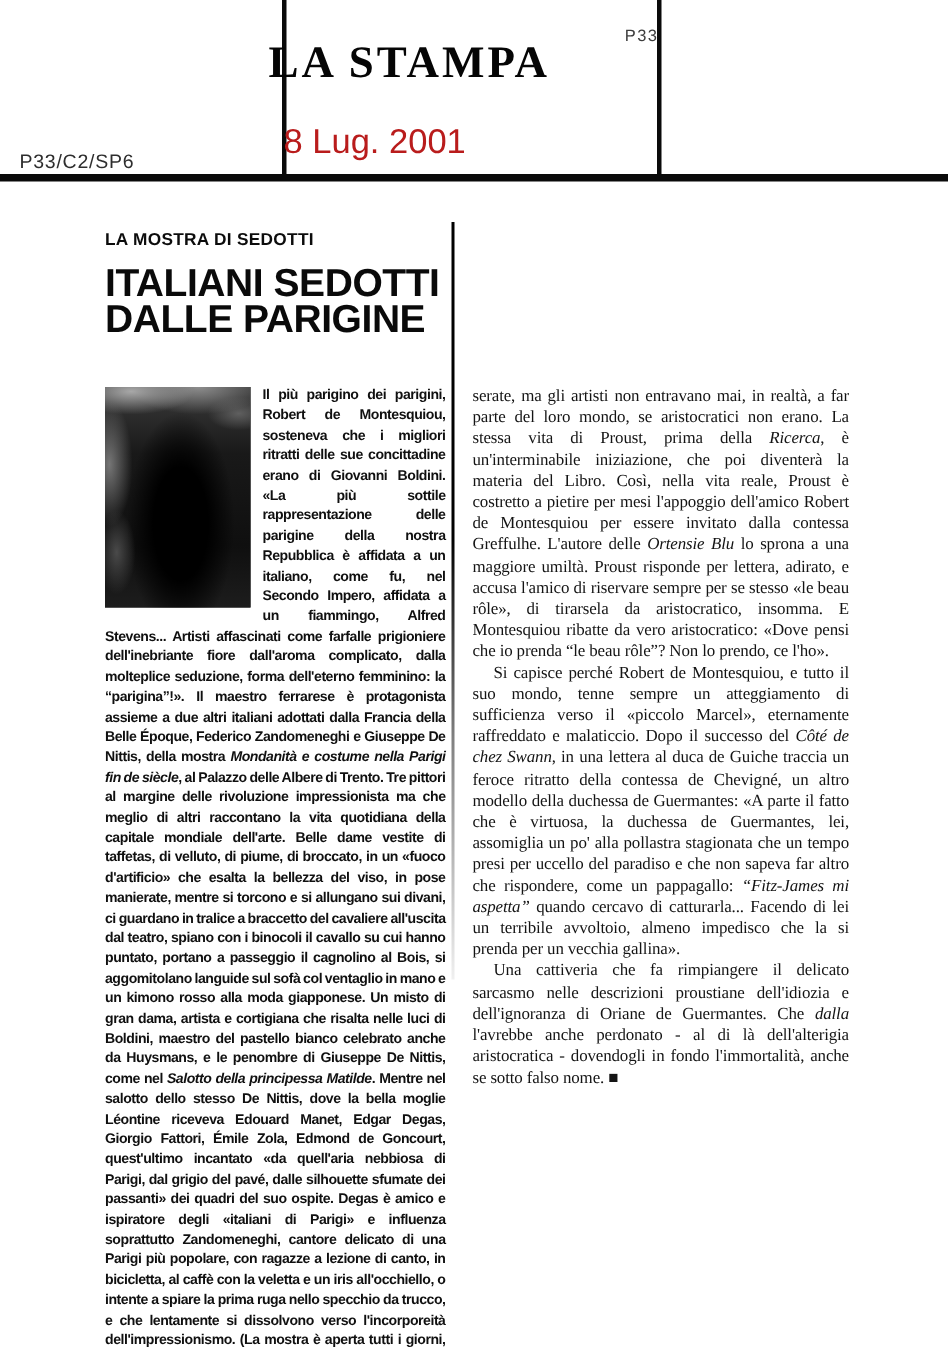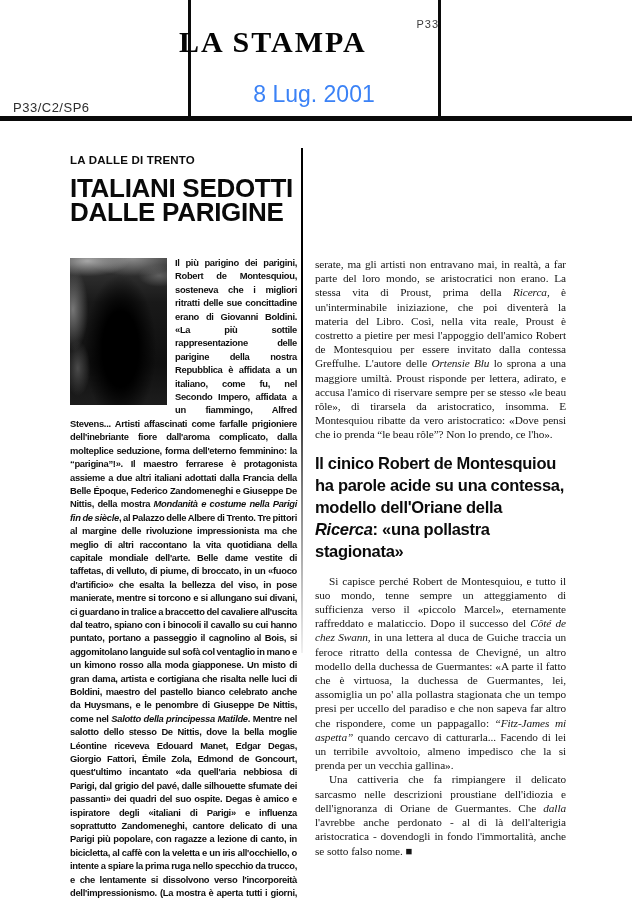--- a/index.html
+++ b/index.html
@@ -18,22 +18,22 @@
   .hdr-p33 {
     left:189px; top:18px; width:250px; text-align:right;
     font-size:11px; letter-spacing:1px; color:#3d3d3d;
   }
   .masthead {
     left:179px; top:25px; width:270px; text-align:left;
     font-family:"Liberation Serif", serif; font-weight:bold;
     font-size:30px; letter-spacing:2px; color:#050505;
   }
   .hdr-date {
-    left:189px; top:81px; width:250px; text-align:center;
-    font-size:23px; color:#3b82f6;
+    left:189px; top:81px; width:250px; text-align:left;
+    font-size:23px; color:#b91c1c;
   }
   .hdr-code { left:13px; top:100px; font-size:13px; letter-spacing:0.5px; color:#2e2e2e; }
 
   
   .kicker { left:70px; top:154px; font-size:11.5px; font-weight:bold; letter-spacing:0.2px; color:#0c0c0c; }
   .headline { left:70px; top:176px; font-size:26px; font-weight:bold; line-height:24px; letter-spacing:-0.3px; color:#0a0a0a; }
   .headline span { display:block; }
 
   .col-divider {
     left:301px; top:148px; width:2px; height:505px;
@@ -86,33 +86,32 @@
 <div class="page">
 
   <div class="abs hdr-vline hdr-vline-left"></div>
   <div class="abs hdr-vline hdr-vline-right"></div>
   <div class="abs hdr-rule"></div>
   <div class="abs hdr-p33">P33</div>
   <div class="abs masthead">LA STAMPA</div>
   <div class="abs hdr-date">8 Lug. 2001</div>
   <div class="abs hdr-code">P33/C2/SP6</div>
 
-  <div class="abs kicker">LA DALLE DI TRENTO</div>
+  <div class="abs kicker">LA MOSTRA DI SEDOTTI</div>
   <div class="abs headline">
     <span>ITALIANI SEDOTTI</span>
     <span>DALLE PARIGINE</span>
   </div>
 
   <div class="abs col-divider"></div>
 
   <div class="abs col-left">
     <div class="photo"></div>
     <span><span>Il più parigino dei parigini, Robert de Montesquiou, sosteneva che i migliori ritratti delle sue concittadine erano di Giovanni Boldini. «La più sottile rappresentazione delle parigine della nostra Repubblica è affidata a un italiano, come fu, nel Secondo Impero, affidata a un fiammingo, Alfred Stevens... Artisti affascinati come farfalle prigioniere dell'inebriante fiore dall'aroma complicato, dalla molteplice seduzione, forma dell'eterno femminino: la “parigina”!». Il maestro ferrarese è protagonista assieme a due altri italiani adottati dalla Francia della Belle Époque, Federico Zandomeneghi e Giuseppe De Nittis, della mostra </span><i>Mondanità e costume nella Parigi fin de siècle</i><span>, al Palazzo delle Albere di Trento. Tre pittori al margine delle rivoluzione impressionista ma che meglio di altri raccontano la vita quotidiana della capitale mondiale dell'arte. Belle dame vestite di taffetas, di velluto, di piume, di broccato, in un «fuoco d'artificio» che esalta la bellezza del viso, in pose manierate, mentre si torcono e si allungano sui divani, ci guardano in tralice a braccetto del cavaliere all'uscita dal teatro, spiano con i binocoli il cavallo su cui hanno puntato, portano a passeggio il cagnolino al Bois, si aggomitolano languide sul sofà col ventaglio in mano e un kimono rosso alla moda giapponese. Un misto di gran dama, artista e cortigiana che risalta nelle luci di Boldini, maestro del pastello bianco celebrato anche da Huysmans, e le penombre di Giuseppe De Nittis, come nel </span><i>Salotto della principessa Matilde</i><span>. Mentre nel salotto dello stesso De Nittis, dove la bella moglie Léontine riceveva Edouard Manet, Edgar Degas, Giorgio Fattori, Émile Zola, Edmond de Goncourt, quest'ultimo incantato «da quell'aria nebbiosa di Parigi, dal grigio del pavé, dalle silhouette sfumate dei passanti» dei quadri del suo ospite. Degas è amico e ispiratore degli «italiani di Parigi» e influenza soprattutto Zandomeneghi, cantore delicato di una Parigi più popolare, con ragazze a lezione di canto, in bicicletta, al caffè con la veletta e un iris all'occhiello, o intente a spiare la prima ruga nello specchio da trucco, e che lentamente si dissolvono verso l'incorporeità dell'impressionismo. (La mostra è aperta tutti i giorni, tranne il lunedì, dalla 10 alle 18. Tel. 0461/984508).</span></span>
   </div>
 
   <div class="abs col-right">
     <p class="rp"><span>serate, ma gli artisti non entravano mai, in realtà, a far parte del loro mondo, se aristocratici non erano. La stessa vita di Proust, prima della </span><i>Ricerca</i><span>, è un'interminabile iniziazione, che poi diventerà la materia del Libro. Così, nella vita reale, Proust è costretto a pietire per mesi l'appoggio dell'amico Robert de Montesquiou per essere invitato dalla contessa Greffulhe. L'autore delle </span><i>Ortensie Blu</i><span> lo sprona a una maggiore umiltà. Proust risponde per lettera, adirato, e accusa l'amico di riservare sempre per se stesso «le beau rôle», di tirarsela da aristocratico, insomma. E Montesquiou ribatte da vero aristocratico: «Dove pensi che io prenda “le beau rôle”? Non lo prendo, ce l'ho».</span></p>
-    <div class="pullquote"><span>Il cinico Robert de Montesquiou ha parole acide su una contessa, modello dell'Oriane della </span><i>Ricerca</i><span>: «una pollastra stagionata»</span></div>
     <p class="rp indent"><span>Si capisce perché Robert de Montesquiou, e tutto il suo mondo, tenne sempre un atteggiamento di sufficienza verso il «piccolo Marcel», eternamente raffreddato e malaticcio. Dopo il successo del </span><i>Côté de chez Swann</i><span>, in una lettera al duca de Guiche traccia un feroce ritratto della contessa de Chevigné, un altro modello della duchessa de Guermantes: «A parte il fatto che è virtuosa, la duchessa de Guermantes, lei, assomiglia un po' alla pollastra stagionata che un tempo presi per uccello del paradiso e che non sapeva far altro che rispondere, come un pappagallo: </span><i>“Fitz-James mi aspetta”</i><span> quando cercavo di catturarla... Facendo di lei un terribile avvoltoio, almeno impedisco che la si prenda per un vecchia gallina».</span></p>
     <p class="rp indent"><span>Una cattiveria che fa rimpiangere il delicato sarcasmo nelle descrizioni proustiane dell'idiozia e dell'ignoranza di Oriane de Guermantes. Che </span><i>dalla</i><span> l'avrebbe anche perdonato - al di là dell'alterigia aristocratica - dovendogli in fondo l'immortalità, anche se sotto falso nome. ■</span></p>
   </div>
 
 </div>
 
 </body></html>

